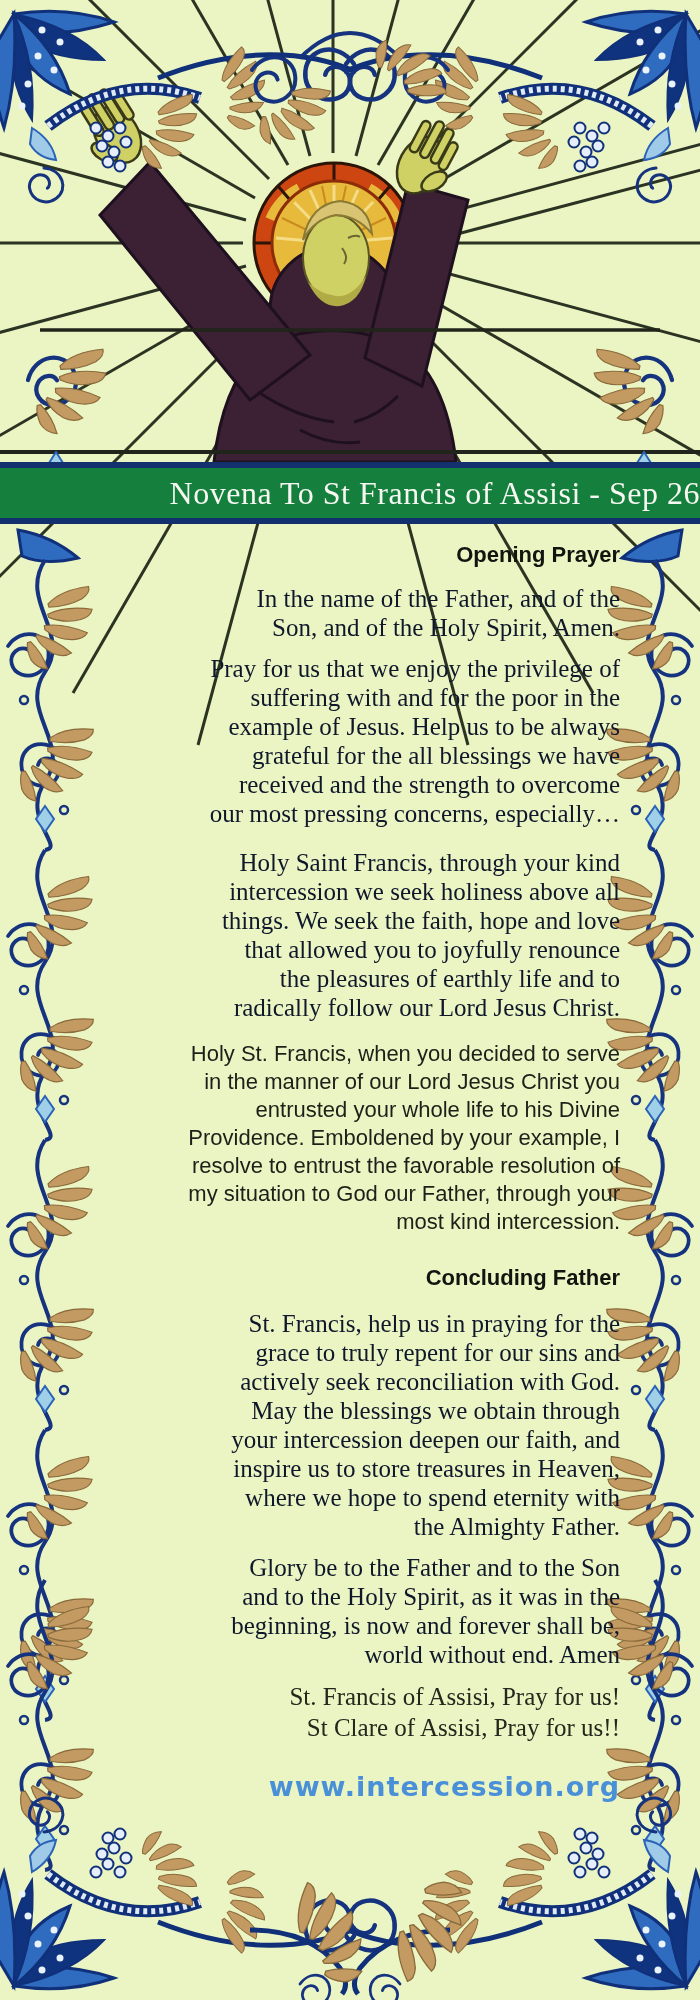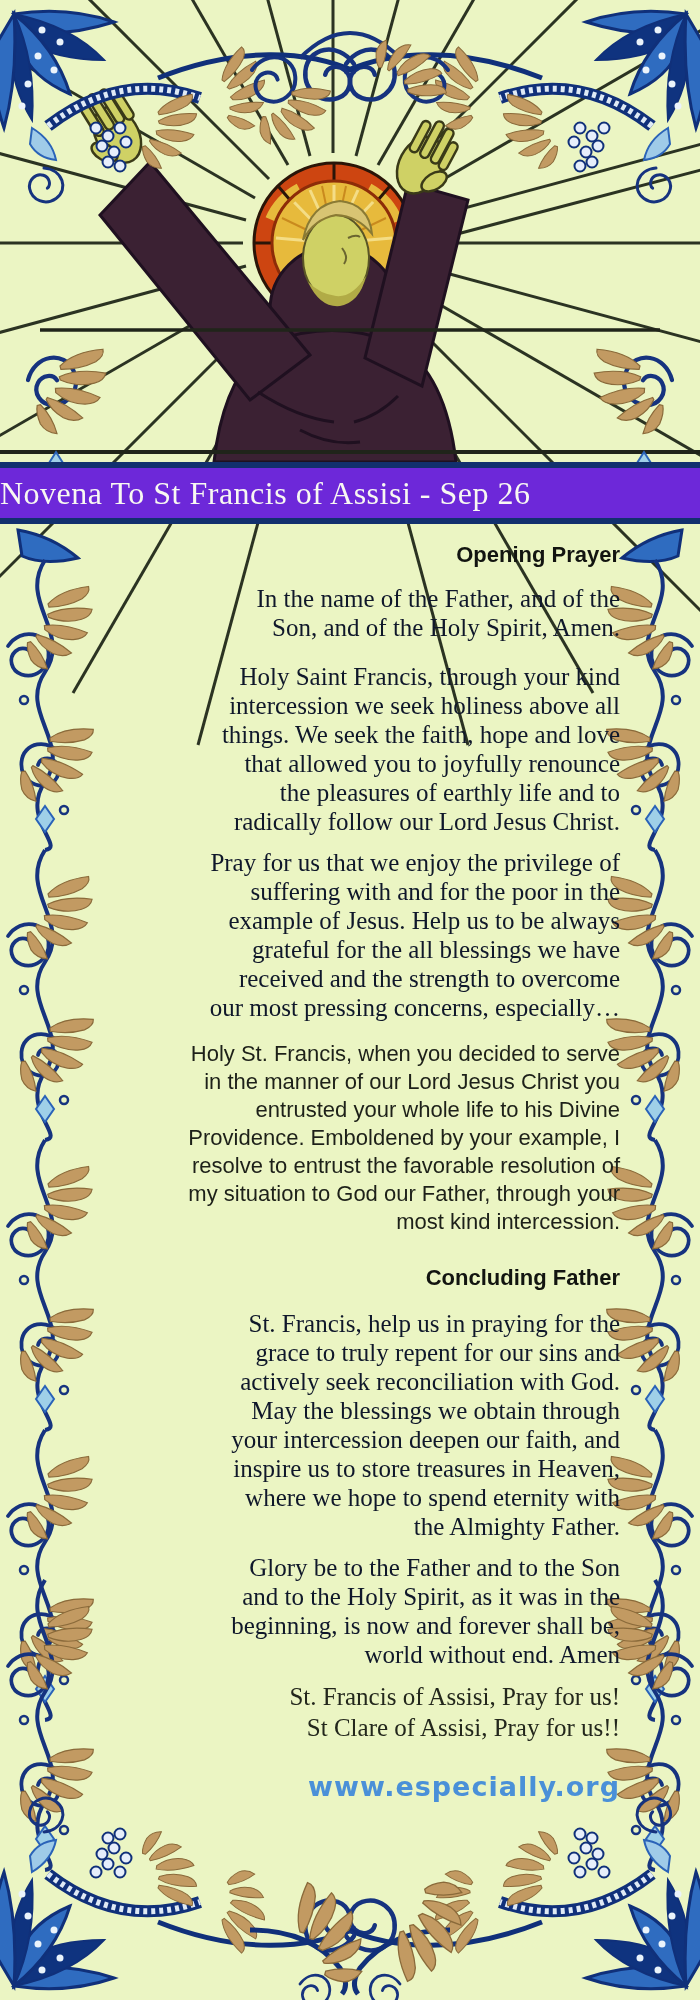--- a/index.html
+++ b/index.html
@@ -1,21 +1,21 @@
 <!DOCTYPE html>
 <html><head>
 <meta charset="utf-8">
 <style>
   html,body{margin:0;padding:0;background:#fff;}
   .page{position:relative;width:700px;height:2000px;background:#ebf5c3;overflow:hidden;
         font-family:"Liberation Serif",serif;color:#22261b;}
   .art{position:absolute;top:0;left:0;z-index:0;display:block;}
   .banner{position:absolute;top:462px;left:0;width:700px;height:62px;box-sizing:border-box;
-          background:#6d28d9;border-top:6px solid #12306e;border-bottom:6px solid #12306e;
-          display:flex;align-items:center;justify-content:flex-start;z-index:3;}
+          background:#15803d;border-top:6px solid #12306e;border-bottom:6px solid #12306e;
+          display:flex;align-items:center;justify-content:flex-end;z-index:3;}
   .banner-text{font-family:"Liberation Serif",serif;font-size:32px;color:#f8f8f2;letter-spacing:.5px;white-space:nowrap;}
   .content{position:absolute;top:523px;left:80px;width:540px;z-index:2;text-align:right;}
   .heading{font-family:"Liberation Sans",sans-serif;font-weight:bold;font-size:22px;line-height:27px;color:#121410;}
   .p-serif{font-size:25px;line-height:29px;white-space:pre-line;color:#0f172a;}
   .p-sans{font-family:"Liberation Sans",sans-serif;font-size:22px;line-height:28px;white-space:pre-line;color:#1d2019;}
   .invocation{font-size:25px;line-height:31px;white-space:pre-line;color:#23271c;}
   .website{font-family:"DejaVu Sans",sans-serif;font-weight:bold;font-size:27px;color:#4a90d8;letter-spacing:1px;}
   .mt18{margin-top:18px}.mt16{margin-top:16px}.mt20{margin-top:20px}.mt12{margin-top:12px}
   .mt24{margin-top:12px}.mt28{margin-top:28px}.mt22{margin-top:12px}
 </style>
@@ -230,32 +230,32 @@
   </svg>
 
   <div class="banner">
     <div class="banner-text">Novena To St Francis of Assisi - Sep 26</div>
   </div>
 
   <div class="content">
     <div class="heading mt18">Opening Prayer</div>
     <div class="p-serif mt16">In the name of the Father, and of the
 Son, and of the Holy Spirit, Amen.</div>
+    <div class="p-serif mt12">Pray for us that we enjoy the privilege of
+suffering with and for the poor in the
+example of Jesus. Help us to be always
+grateful for the all blessings we have
+received and the strength to overcome
+our most pressing concerns, especially…</div>
     <div class="p-serif mt20">Holy Saint Francis, through your kind
 intercession we seek holiness above all
 things. We seek the faith, hope and love
 that allowed you to joyfully renounce
 the pleasures of earthly life and to
 radically follow our Lord Jesus Christ.</div>
-    <div class="p-serif mt12">Pray for us that we enjoy the privilege of
-suffering with and for the poor in the
-example of Jesus. Help us to be always
-grateful for the all blessings we have
-received and the strength to overcome
-our most pressing concerns, especially…</div>
 
     <div class="p-sans mt18">Holy St. Francis, when you decided to serve
 in the manner of our Lord Jesus Christ you
 entrusted your whole life to his Divine
 Providence. Emboldened by your example, I
 resolve to entrust the favorable resolution of
 my situation to God our Father, through your
 most kind intercession.</div>
 
     <div class="heading mt28">Concluding Father</div>
@@ -268,16 +268,16 @@
 where we hope to spend eternity with
 the Almighty Father.</div>
     <div class="p-serif mt22">Glory be to the Father and to the Son
 and to the Holy Spirit, as it was in the
 beginning, is now and forever shall be,
 world without end. Amen</div>
 
     <div class="invocation mt24">St. Francis of Assisi, Pray for us!
 St Clare of Assisi, Pray for us!!</div>
 
-    <div class="website mt28">www.especially.org</div>
+    <div class="website mt28">www.intercession.org</div>
   </div>
 
 </div>
 
 </body></html>

